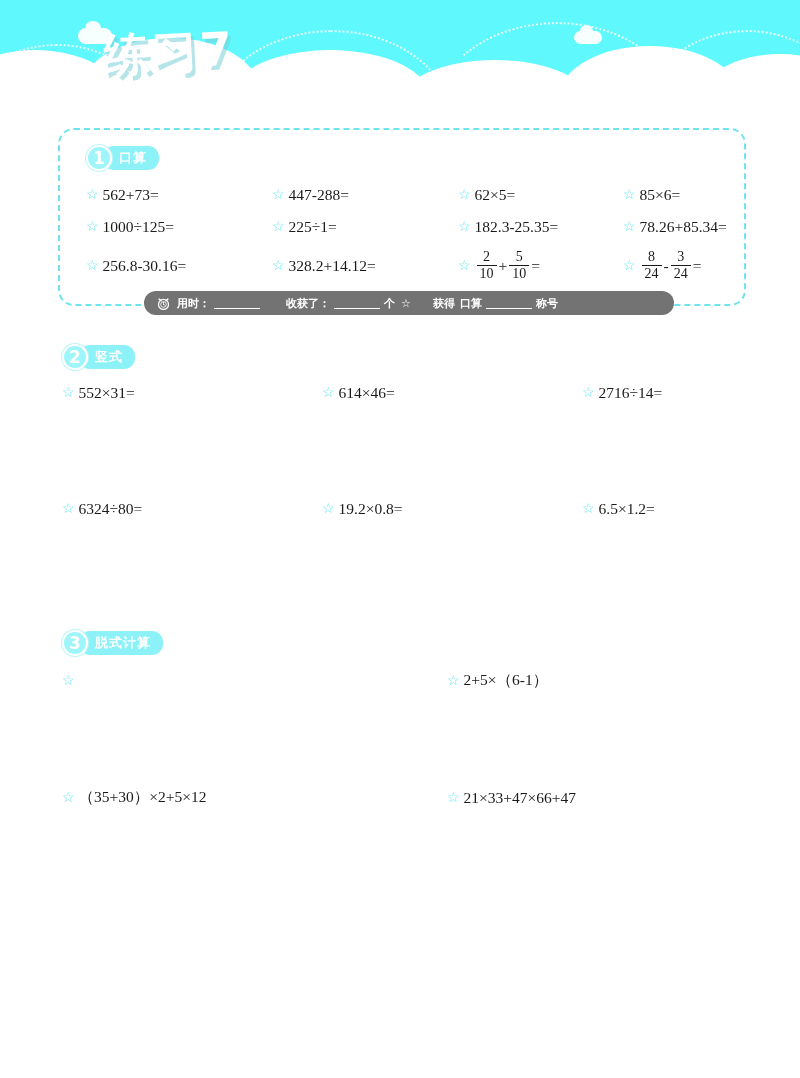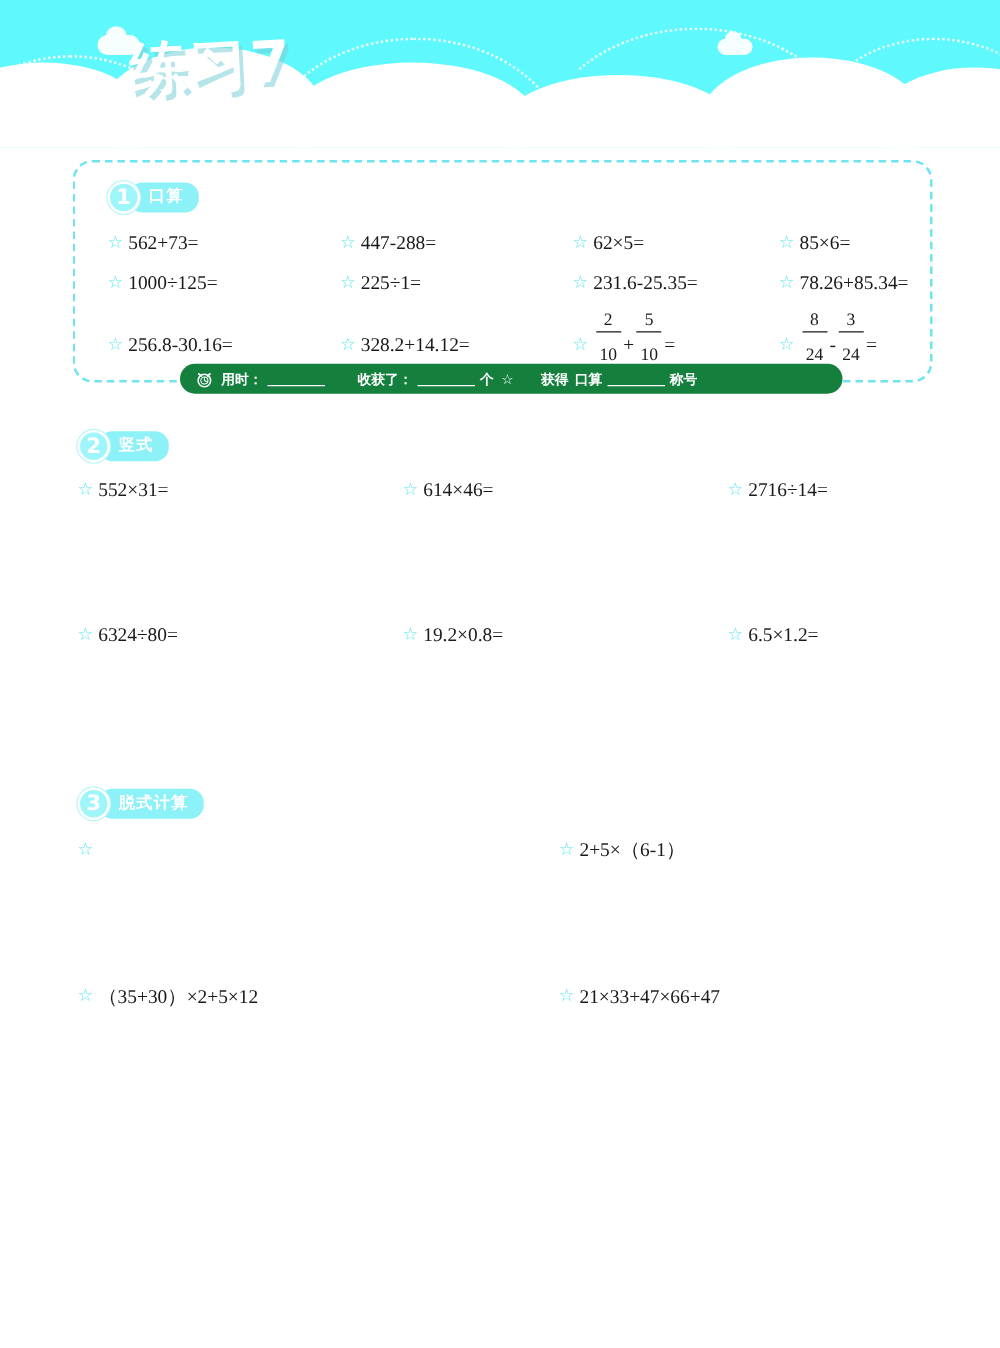--- a/index.html
+++ b/index.html
@@ -156,29 +156,29 @@
   .frac {
     display: inline-flex;
     flex-direction: column;
     align-items: center;
     vertical-align: middle;
     margin: 0 2px;
     font-size: 14px;
     line-height: 1.05;
   }
   .frac .num { padding: 0 3px; }
-  .frac .den { padding: 12px 3px; border-top: 1.3px solid #1a1a1a; text-align: right; }
+  .frac .den { padding: 1px 3px; border-top: 1.3px solid #1a1a1a; text-align: right; }
   .frac-expr { display: inline-flex; align-items: center; }
 
   
   .footer-pill {
     position: absolute;
     left: 144px; top: 291px;
     width: 530px; height: 24px;
-    background: #15803d;
+    background: #737373;
     border-radius: 12px;
     display: flex;
     align-items: center;
     padding: 0 12px;
     box-sizing: border-box;
     color: #ffffff;
     font-family: "DejaVu Sans", sans-serif;
     font-size: 11px;
     font-weight: bold;
     z-index: 4;
@@ -258,21 +258,21 @@
   <div class="prob" style="width:186px;">
     <span class="star">☆</span>
     <span>1000÷125=</span>
   </div>
   <div class="prob" style="width:186px;">
     <span class="star">☆</span>
     <span>225÷1=</span>
   </div>
   <div class="prob" style="width:165px;">
     <span class="star">☆</span>
-    <span>231.6-25.35=</span>
+    <span>182.3-25.35=</span>
   </div>
   <div class="prob">
     <span class="star">☆</span>
     <span>78.26+85.34=</span>
   </div>
 </div>
 
 <div class="prob-row" style="left:86px; top:250px;">
   <div class="prob" style="width:186px;">
     <span class="star">☆</span>

